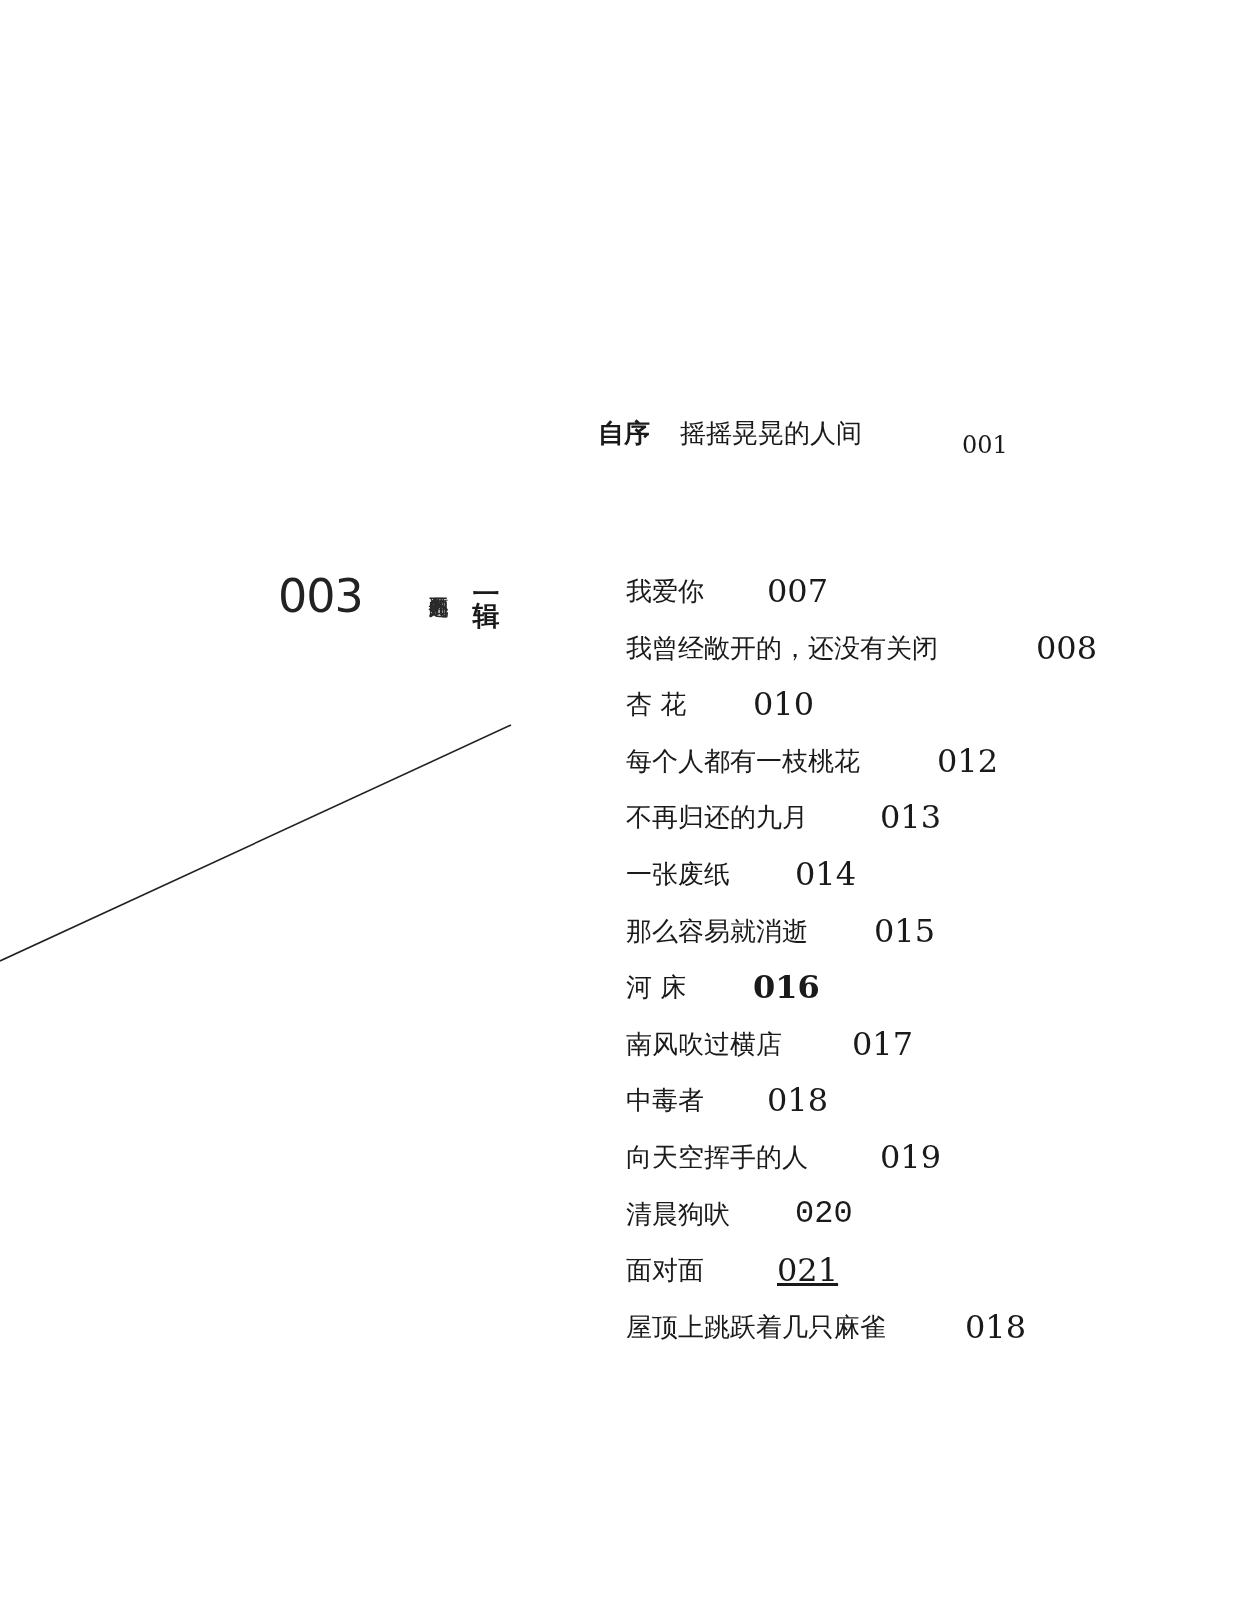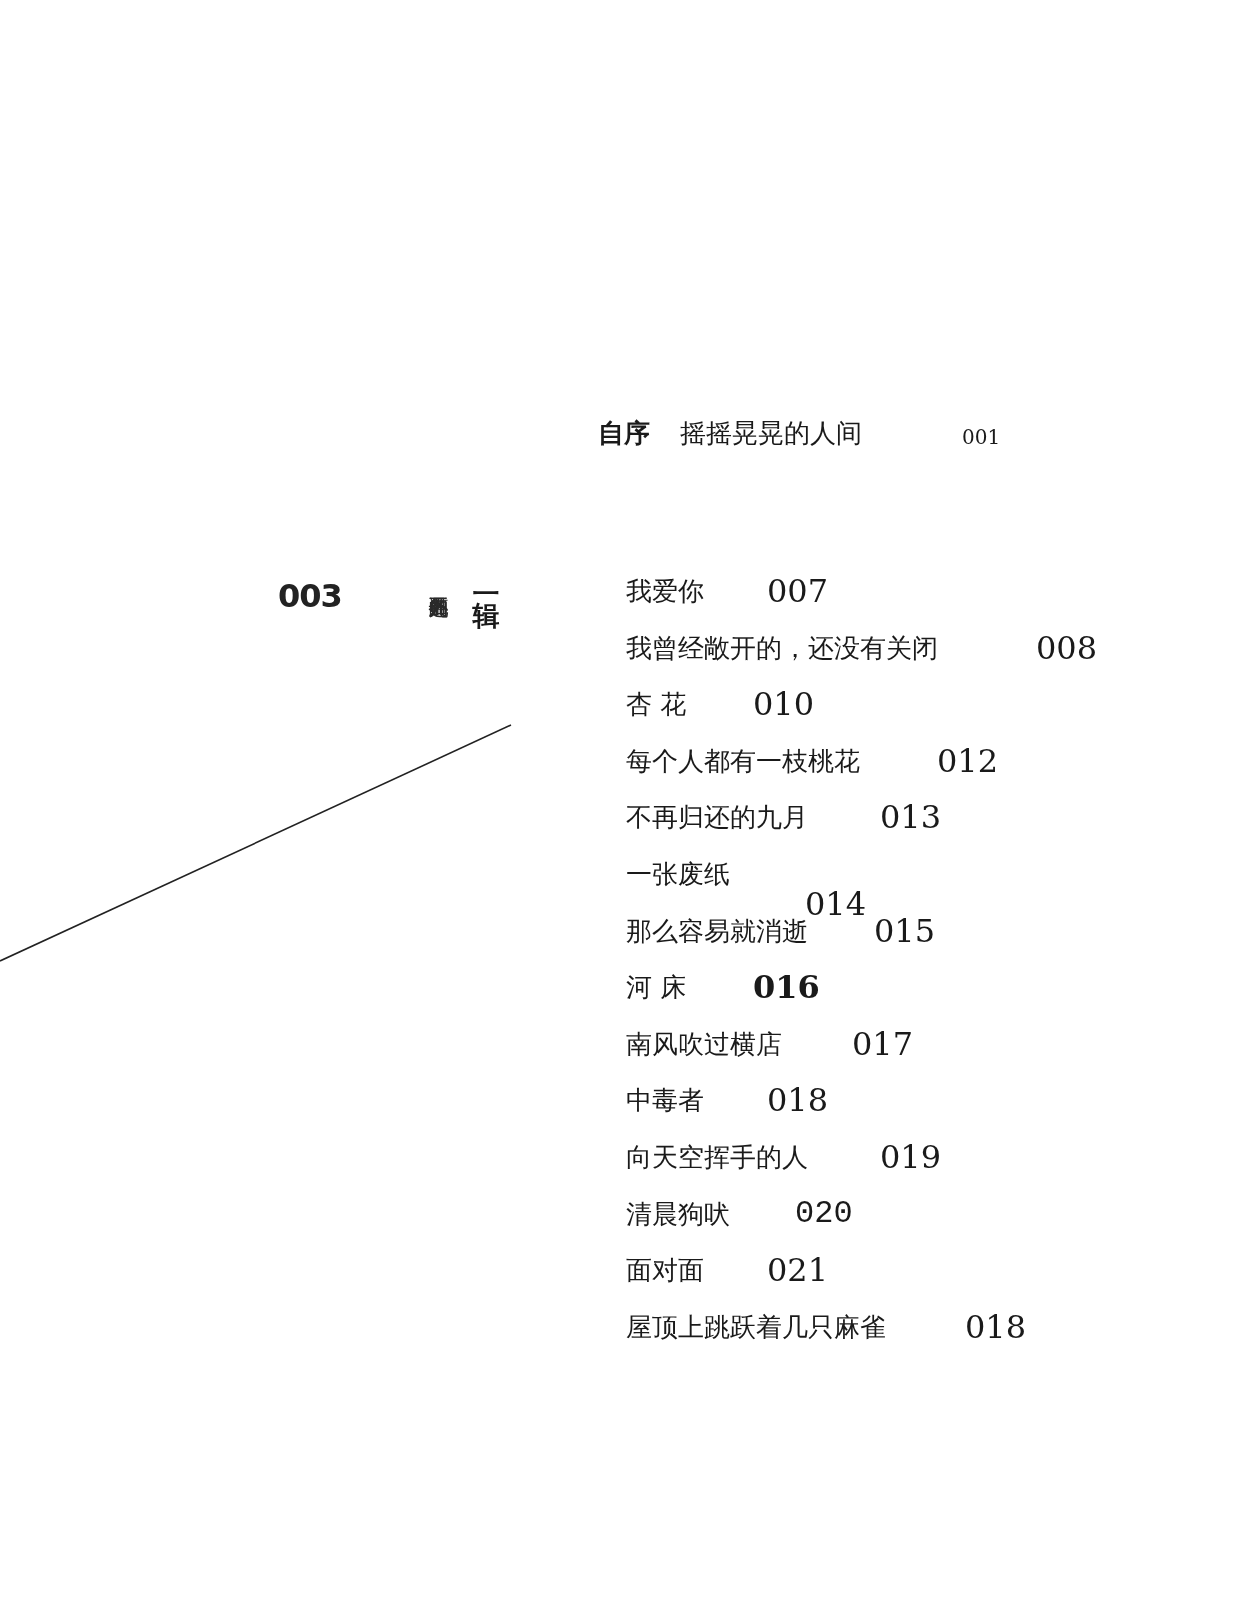--- a/index.html
+++ b/index.html
@@ -1,23 +1,23 @@
 <!DOCTYPE html>
 <html><head>
 <meta charset="utf-8">
 <style>
   html, body { margin:0; padding:0; background:#ffffff; }
   body { width:1237px; height:1601px; position:relative; overflow:hidden;
          font-family:"DejaVu Serif","Liberation Serif",serif; color:#1a1a1a; }
   .preface { position:absolute; left:598px; top:416px; font-size:26px; line-height:34px; white-space:nowrap; }
   .preface .label { font-weight:bold; }
   .preface .title { position:absolute; left:82px; top:0; }
-  .preface .page { position:absolute; left:364px; top:4px; font-size:20px; }
-  .part-num { position:absolute; left:278px; top:568px; font-size:32px; line-height:56px;
-              font-family:"DejaVu Sans","Liberation Sans",sans-serif; font-weight:bold; letter-spacing:-1px; color:#222; }
+  .preface .page { position:absolute; left:364px; top:12px; font-size:24px; }
+  .part-num { position:absolute; left:278px; top:568px; font-size:46px; line-height:56px;
+              font-family:"DejaVu Sans","Liberation Sans",sans-serif; font-weight:normal; letter-spacing:-1px; color:#222; }
   .part-vert { position:absolute; left:428px; top:582px; width:22px; font-size:20px; line-height:22.4px;
                writing-mode:vertical-rl; text-orientation:upright; color:#2a2a2a; }
   .part-label { position:absolute; left:472px; top:580px; width:32px; font-size:27px; line-height:36px;
                 writing-mode:vertical-rl; text-orientation:upright; font-weight:bold; color:#1a1a1a; }
   .diag { position:absolute; left:0; top:0; }
   .toc { position:absolute; left:598px; top:574px; margin:0; padding:0; list-style:none; }
   .toc li { position:relative; height:56.6px; font-size:26px; line-height:34px; white-space:nowrap; }
   .toc .t { display:inline-block;margin-left:28px; }
   .toc .p { position:absolute; top:0; font-size:32px; }
 </style>
@@ -37,22 +37,22 @@
 <svg class="diag" width="1237" height="1601">
   <line x1="0" y1="961" x2="511" y2="725" stroke="#222" stroke-width="1.6"></line>
 </svg>
 
 <ul class="toc" id="toc">
     <li><span class="t">我爱你</span><span class="p" style="left: 169px;">007</span></li>
     <li><span class="t">我曾经敞开的，还没有关闭</span><span class="p" style="left: 438px;">008</span></li>
     <li><span class="t">杏 花</span><span class="p" style="left: 155px;">010</span></li>
     <li><span class="t">每个人都有一枝桃花</span><span class="p" style="left: 339px;">012</span></li>
     <li><span class="t">不再归还的九月</span><span class="p" style="left: 282px;">013</span></li>
-    <li><span class="t">一张废纸</span><span class="p" style="left: 207px; margin-top: 30px;">014</span></li>
+    <li><span class="t">一张废纸</span><span class="p" style="left: 197px;">014</span></li>
     <li><span class="t">那么容易就消逝</span><span class="p" style="left: 276px;">015</span></li>
     <li><span class="t">河 床</span><span class="p" style="left: 155px; font-weight: bold;">016</span></li>
     <li><span class="t">南风吹过横店</span><span class="p" style="left: 254px;">017</span></li>
     <li><span class="t">中毒者</span><span class="p" style="left: 169px;">018</span></li>
     <li><span class="t">向天空挥手的人</span><span class="p" style="left: 282px;">019</span></li>
     <li><span class="t">清晨狗吠</span><span class="p" style="left: 197px; font-family: Liberation Mono, monospace;">020</span></li>
-    <li><span class="t">面对面</span><span class="p" style="left: 169px;">021</span></li>
+    <li><span class="t">面对面</span><span class="p" style="left: 179px; text-decoration: underline;">021</span></li>
     <li><span class="t">屋顶上跳跃着几只麻雀</span><span class="p" style="left: 367px;">018</span></li>
   </ul>
 
 </body></html>

